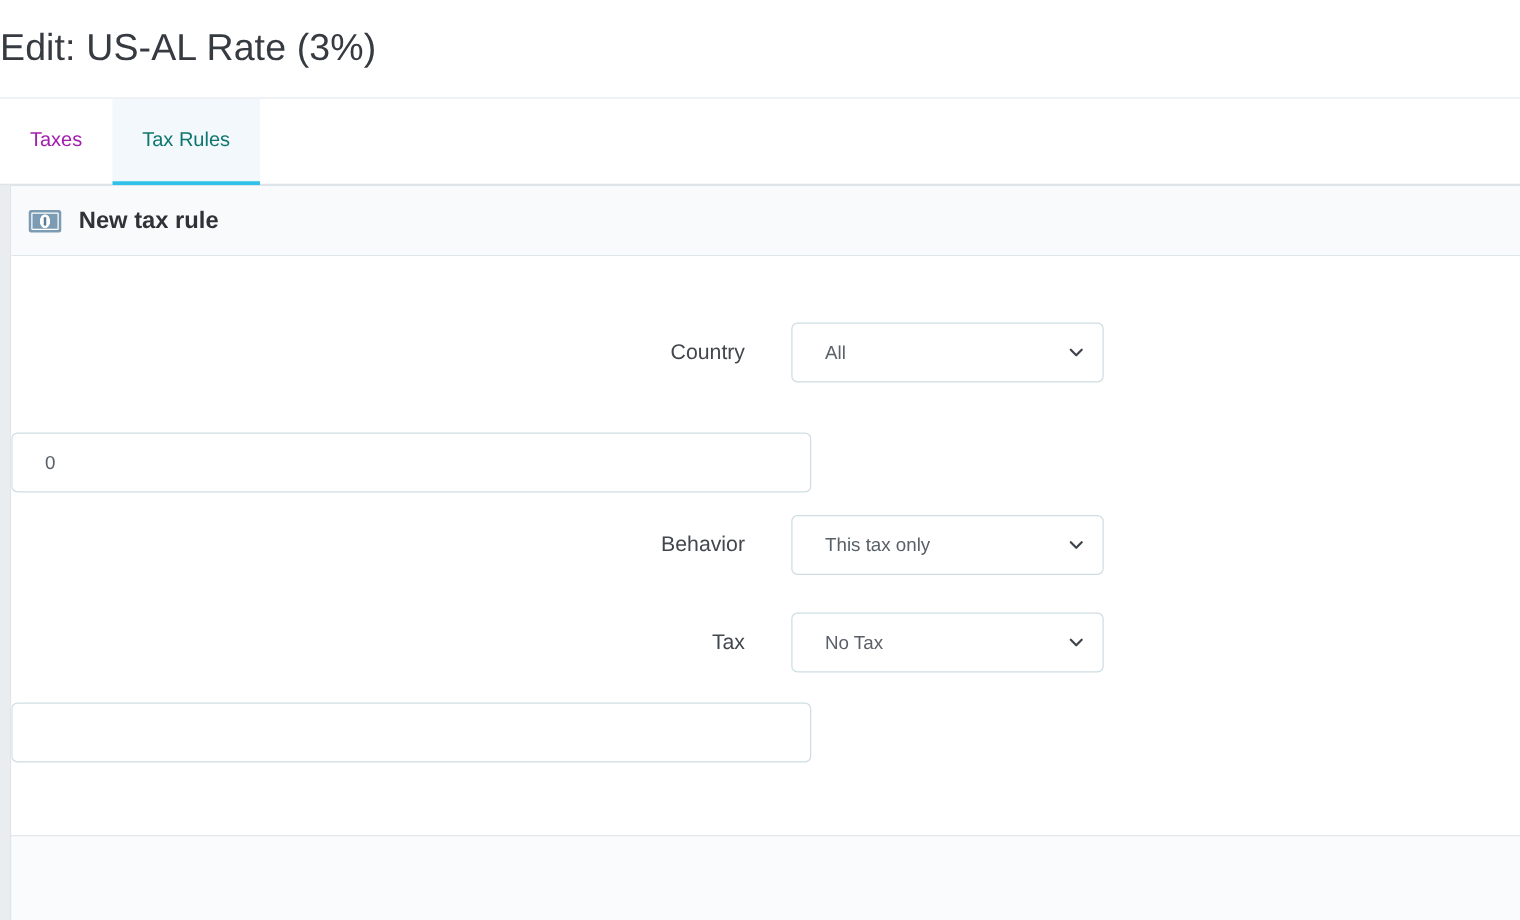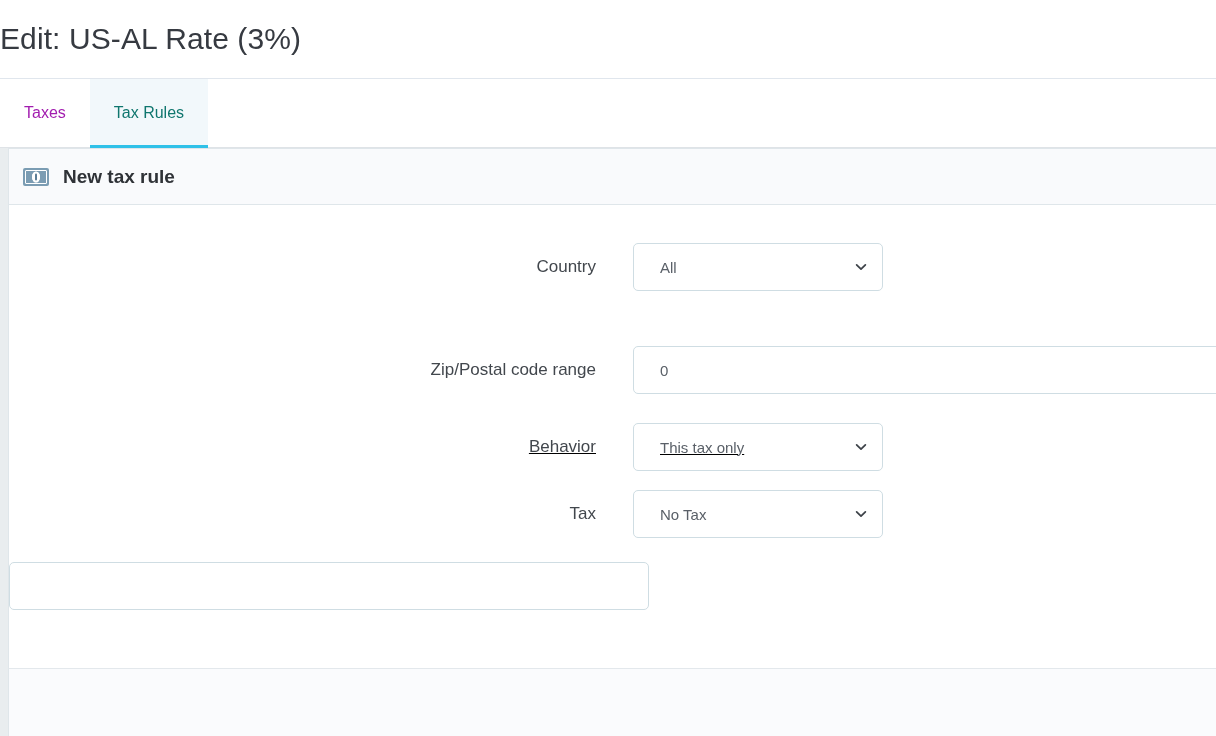--- a/index.html
+++ b/index.html
@@ -245,36 +245,35 @@
 
       <div class="panel-header">
         <span class="banknote-icon">
           <span class="banknote-mark"></span>
         </span>
         <span class="panel-header-title">New tax rule</span>
       </div>
 
       <div class="panel-body">
 
-        <div class="form-row" style="top:38px;">
+        <div class="form-row" style="top:53px;">
           <label class="form-label">Country</label>
           <div class="control-select">
             <span class="select-value">All</span>
             <svg class="chevron" viewBox="0 0 16 16">
               <path d="M3 5.5 L8 10.5 L13 5.5" fill="none" stroke="#3e4349" stroke-width="2" stroke-linecap="round" stroke-linejoin="round"></path>
             </svg>
           </div>
         </div>
 
         <div class="form-row" style="top:141px;">
-          <label class="form-label">Zip/Postal code range</label>
           <input class="control-input" type="text" value="0" style="">
         </div>
 
-        <div class="form-row" style="top:218px;text-decoration:underline;">
+        <div class="form-row" style="top:207px;">
           <label class="form-label">Behavior</label>
           <div class="control-select">
             <span class="select-value">This tax only</span>
             <svg class="chevron" viewBox="0 0 16 16">
               <path d="M3 5.5 L8 10.5 L13 5.5" fill="none" stroke="#3e4349" stroke-width="2" stroke-linecap="round" stroke-linejoin="round"></path>
             </svg>
           </div>
         </div>
 
         <div class="form-row" style="top:285px;">

